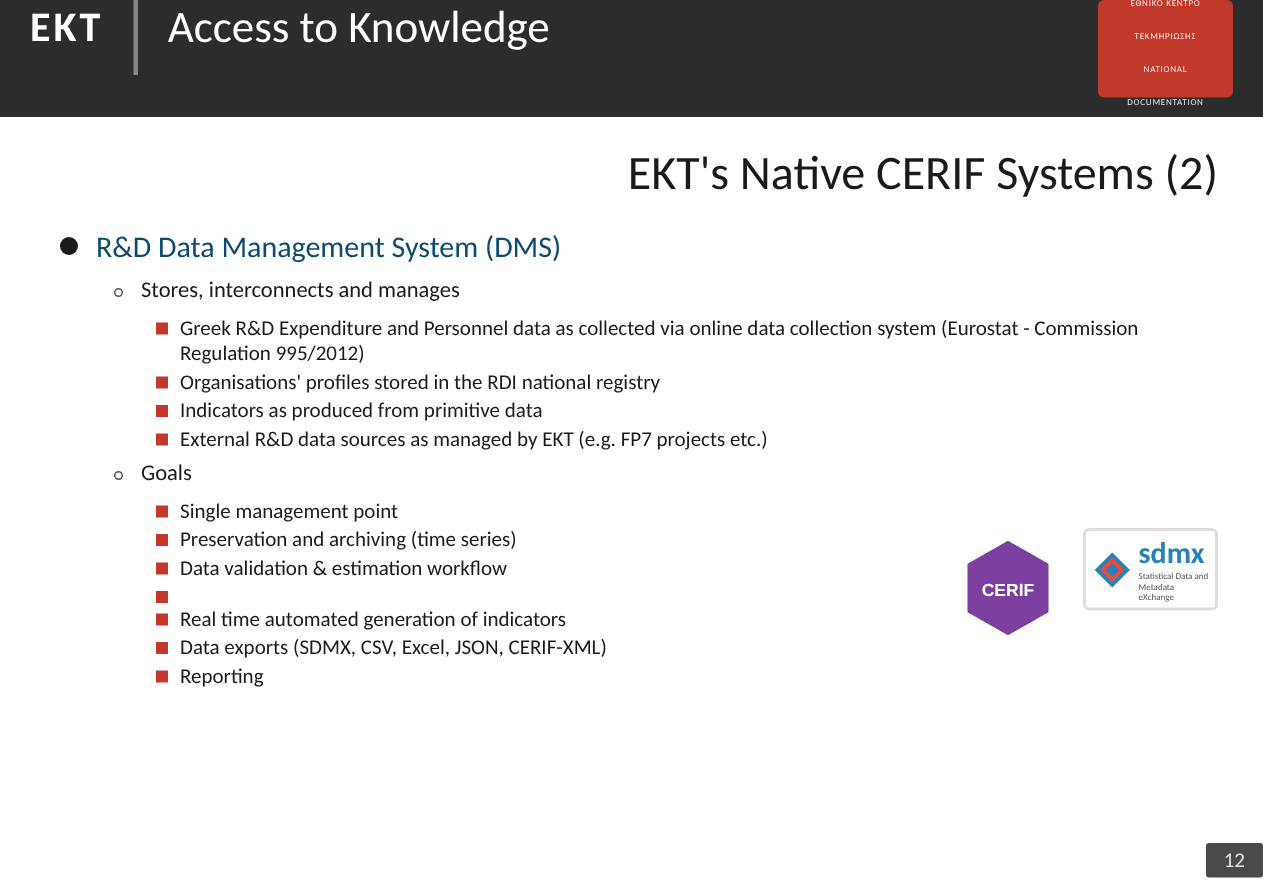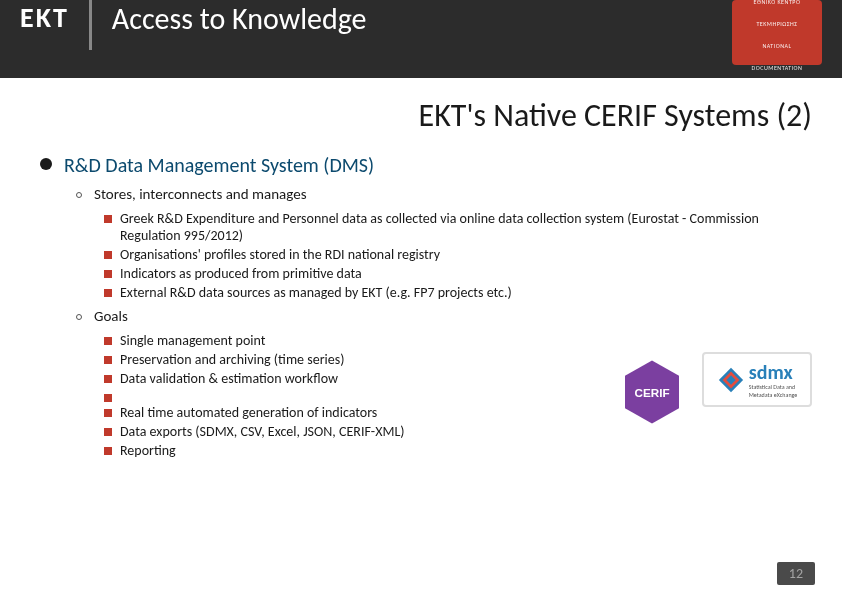--- a/index.html
+++ b/index.html
@@ -183,21 +183,21 @@
       align-items: center;
       justify-content: center;
     }
     .cerif-hex {
       width: 72px;
       height: 72px;
     }
 
     
     .sdmx-logo {
-      width: 110px;
+      width: 90px;
       height: 55px;
       border: 2px solid #ddd;
       border-radius: 4px;
       display: flex;
       align-items: center;
       justify-content: center;
       background: white;
       padding: 4px;
     }
     .sdmx-inner {
@@ -221,23 +221,23 @@
     .sdmx-sub-text {
       font-size: 6px;
       color: #555;
       line-height: 1.2;
     }
 
     
     .page-number {
       position: absolute;
       bottom: 10px;
-      right: 27px;
+      right: 0;
       background: #4a4a4a;
-      color: #a3a3a3;
+      color: #e5e5e5;
       font-size: 14px;
       padding: 3px 12px;
       border-radius: 2px;
       z-index: 10;
       margin-left: 37px;
     }
 
     .sub-circle {
       width: 6px;
       height: 6px;

